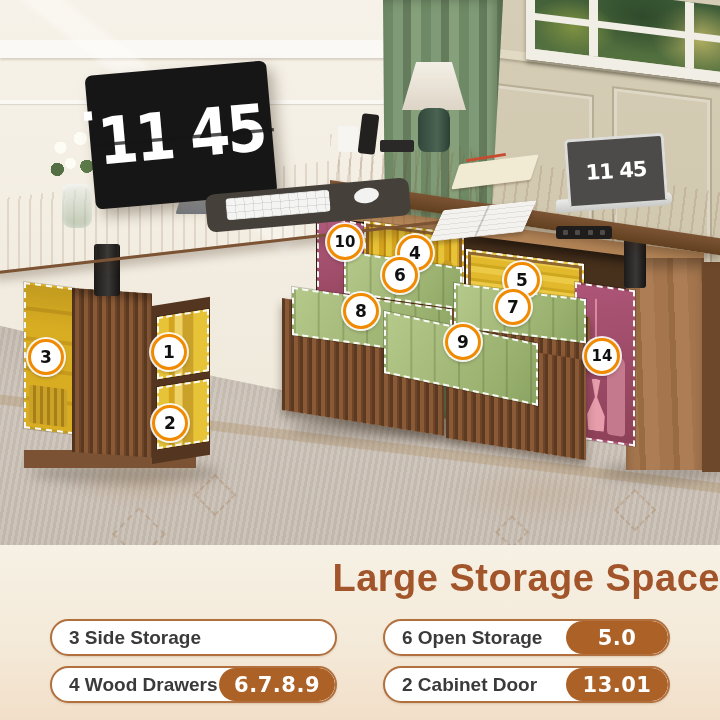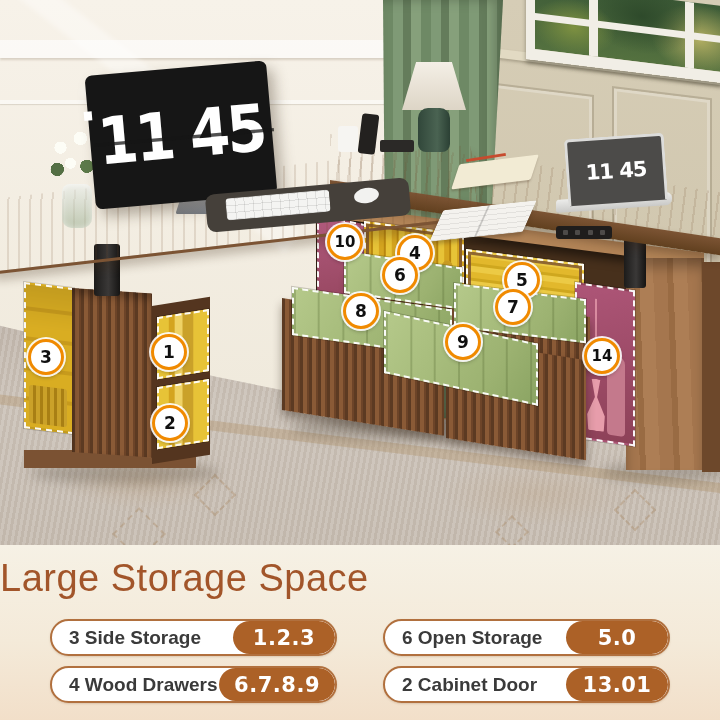--- a/index.html
+++ b/index.html
@@ -209,22 +209,22 @@
     color:#101010;font-weight:700;font-size:17px;display:flex;align-items:center;justify-content:center;
     z-index:60;font-family:"DejaVu Sans",sans-serif;}
   .co1{left:151px;top:334px;} .co2{left:152px;top:405px;} .co3{left:28px;top:339px;}
   .co4{left:397px;top:235px;} .co5{left:504px;top:262px;} .co6{left:382px;top:257px;}
   .co7{left:495px;top:289px;} .co8{left:343px;top:293px;} .co9{left:445px;top:324px;}
   .co10{left:327px;top:224px;font-size:15px;} .co11{left:584px;top:338px;font-size:15px;}
 
   
   .info{position:absolute;left:0;top:545px;width:720px;height:175px;
     background:linear-gradient(180deg,#f6f1e5 0%,#f4ead9 55%,#f2dfc9 100%);}
-  .info-title{margin:12px 0 0 0;text-align:left;font-size:38px;line-height:42px;
-    font-weight:400;color:#a2552a;letter-spacing:.5px;}
+  .info-title{margin:12px 0 0 0;text-align:right;font-size:38px;line-height:42px;
+    font-weight:700;color:#a2552a;letter-spacing:.5px;}
   .pill-grid{position:absolute;left:50px;top:74px;width:620px;
     display:grid;grid-template-columns:1fr 1fr;column-gap:46px;row-gap:10px;}
   .pill{height:33px;background:#fff;border:2px solid #b1703e;border-radius:20px;
     display:flex;align-items:center;justify-content:space-between;padding-left:17px;overflow:hidden;
     box-shadow:0 1px 2px rgba(150,110,70,.25);}
   .pill-label{font-size:19px;color:#3a3a3a;font-weight:700;white-space:nowrap;}
   .pill-badge{background:#ac6127;color:#fff;min-width:72px;padding:0 15px;height:33px;
     display:flex;align-items:center;justify-content:center;border-radius:18px;
     font-size:21px;font-weight:700;letter-spacing:.5px;font-family:"DejaVu Sans",sans-serif;}
 </style>
@@ -354,21 +354,20 @@
     <span class="co co9">9</span>
     <span class="co co10">10</span>
     <span class="co co11">14</span>
   </div>
 
   <div class="info">
     <h1 class="info-title">Large Storage Space</h1>
     <div class="pill-grid">
       <div class="pill">
         <span class="pill-label">3 Side Storage</span>
-        <span class="pill-badge">1.2.3</span>
       </div>
       <div class="pill">
         <span class="pill-label">6 Open Storage</span>
         <span class="pill-badge">5.0</span>
       </div>
       <div class="pill">
         <span class="pill-label">4 Wood Drawers</span>
         <span class="pill-badge">6.7.8.9</span>
       </div>
       <div class="pill">

